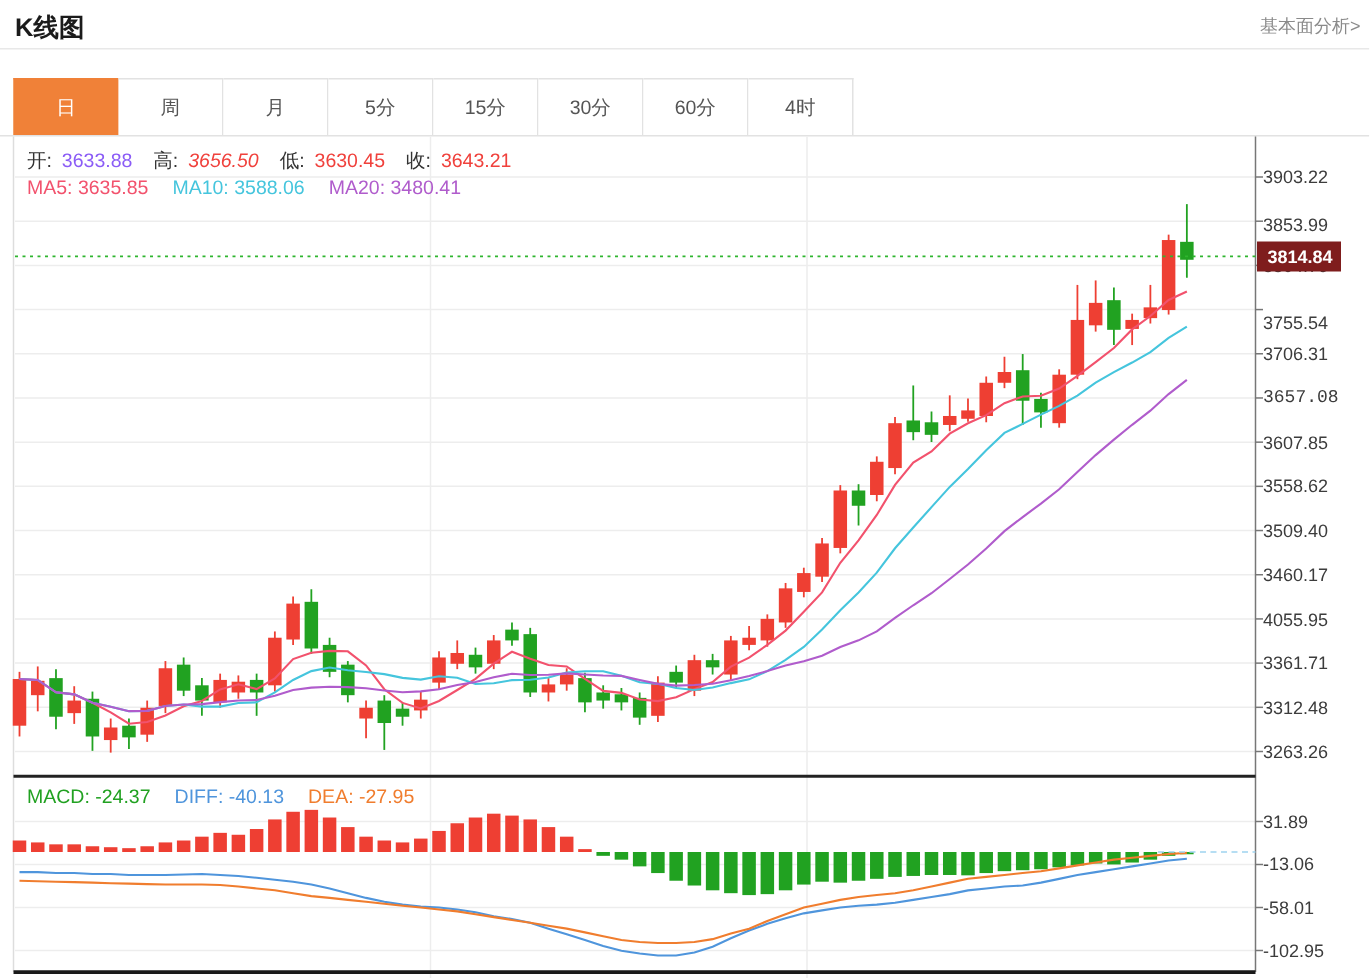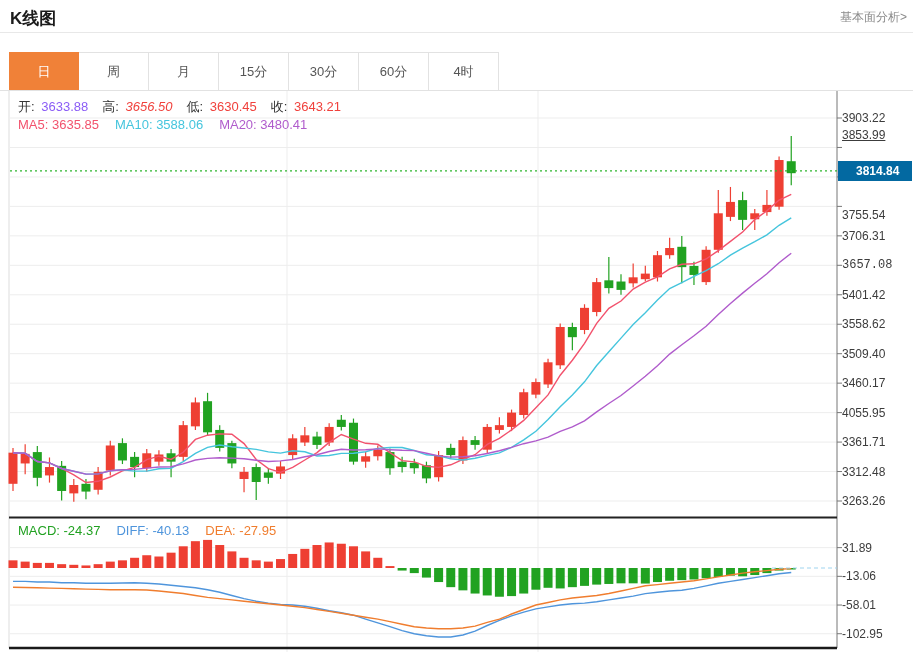--- a/index.html
+++ b/index.html
@@ -19,35 +19,36 @@
   #chart-svg{left:0;top:0;}
   .readout{display:flex;font-size:13px;white-space:nowrap;}
   #ohlc-readout{left:18px;top:98px;}
   #ohlc-readout .lbl{color:#333;}
   #ohlc-readout .val{color:#f0413c;margin-left:3px;margin-right:14px;}
   #ma-readout{left:18px;top:117px;}
   #ma-readout .pair{margin-right:16px;}
   #macd-readout{left:18px;top:523px;}
   #macd-readout .pair{margin-right:16px;}
   .ytick{position:absolute;left:842px;font-size:12px;color:#3c3c3c;line-height:14px;}
-  #price-badge{left:838px;top:161px;width:74px;height:20px;background:#0369a1;color:#fff;
-       font-size:12px;font-weight:bold;line-height:20px;padding-left:18px;box-sizing:border-box;}
+  #price-badge{left:838px;top:161px;width:56px;height:20px;background:#7f1d1d;color:#fff;
+       font-size:12px;font-weight:bold;line-height:20px;padding-left:7px;box-sizing:border-box;}
 </style>
 </head>
 <body>
 
 <div id="app">
   <div class="abs" id="page-title">K线图</div>
   <div class="abs" id="fund-link">基本面分析&gt;</div>
   <div class="abs" id="header-divider"></div>
 
   <div class="abs" id="tab-bar">
       <div class="tab selected">日</div>
       <div class="tab">周</div>
       <div class="tab">月</div>
+      <div class="tab">5分</div>
       <div class="tab">15分</div>
       <div class="tab">30分</div>
       <div class="tab">60分</div>
       <div class="tab">4时</div>
     </div>
   <div class="abs" id="tabbar-bottom"></div>
 
   <svg class="abs" id="chart-svg" width="913" height="653">
       <g>
         <line x1="10" y1="118" x2="837" y2="118" stroke="#ededed" stroke-width="1"></line>
@@ -445,26 +446,26 @@
       <span class="pair"><span class="lbl" style="color: rgb(176, 92, 204);">MA20:</span><span class="val" style="color: rgb(176, 92, 204);"> 3480.41</span></span>
     </div>
   <div class="abs readout" id="macd-readout">
       <span class="pair"><span class="lbl" style="color: rgb(33, 161, 33);">MACD:</span><span class="val" style="color: rgb(33, 161, 33);"> -24.37</span></span>
       <span class="pair"><span class="lbl" style="color: rgb(79, 149, 220);">DIFF:</span><span class="val" style="color: rgb(79, 149, 220);"> -40.13</span></span>
       <span class="pair"><span class="lbl" style="color: rgb(240, 125, 46);">DEA:</span><span class="val" style="color: rgb(240, 125, 46);"> -27.95</span></span>
     </div>
 
   <div id="price-axis-labels">
       <div class="ytick" style="top: 111px;">3903.22</div>
-      <div class="ytick" style="top: 128px; text-decoration: underline;">3853.99</div>
+      <div class="ytick" style="top: 143px;">3853.99</div>
       <div class="ytick" style="top: 169.926px;">3804.76</div>
       <div class="ytick" style="top: 208px;">3755.54</div>
       <div class="ytick" style="top: 228.846px;">3706.31</div>
       <div class="ytick" style="top: 258.309px; font-family: Liberation Mono, monospace;">3657.08</div>
-      <div class="ytick" style="top: 287.772px;">5401.42</div>
+      <div class="ytick" style="top: 287.772px;">3607.85</div>
       <div class="ytick" style="top: 317.234px;">3558.62</div>
       <div class="ytick" style="top: 346.691px;">3509.40</div>
       <div class="ytick" style="top: 376.154px;">3460.17</div>
       <div class="ytick" style="top: 405.617px;">4055.95</div>
       <div class="ytick" style="top: 435.08px;">3361.71</div>
       <div class="ytick" style="top: 464.543px;">3312.48</div>
       <div class="ytick" style="top: 494px;">3263.26</div>
     </div>
   <div id="macd-axis-labels">
       <div class="ytick" style="top: 540.638px;">31.89</div>

